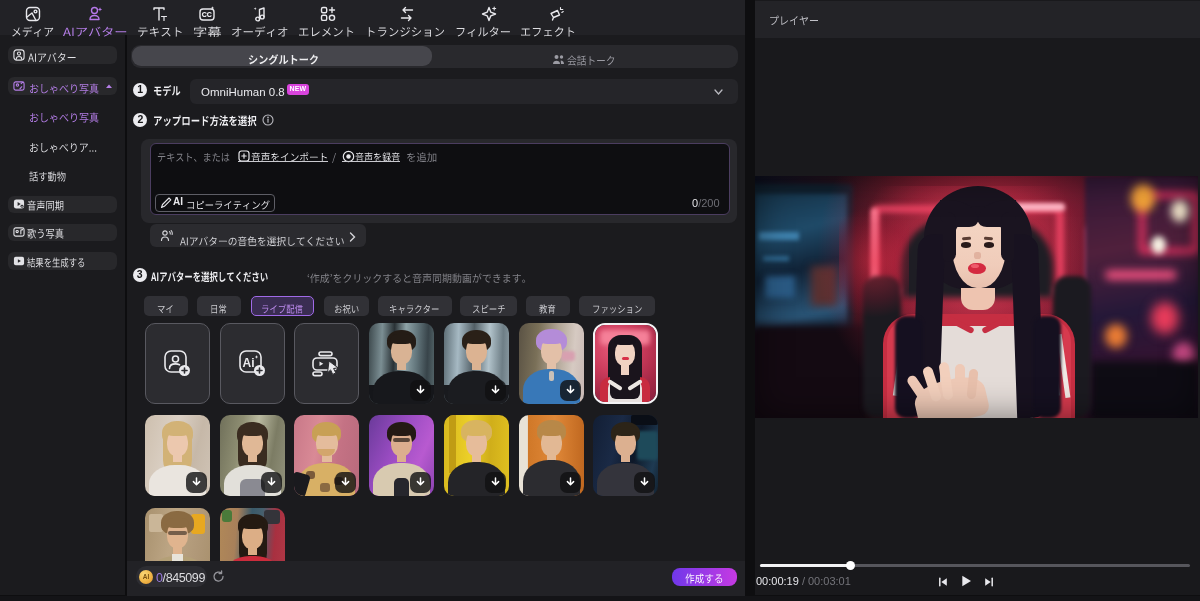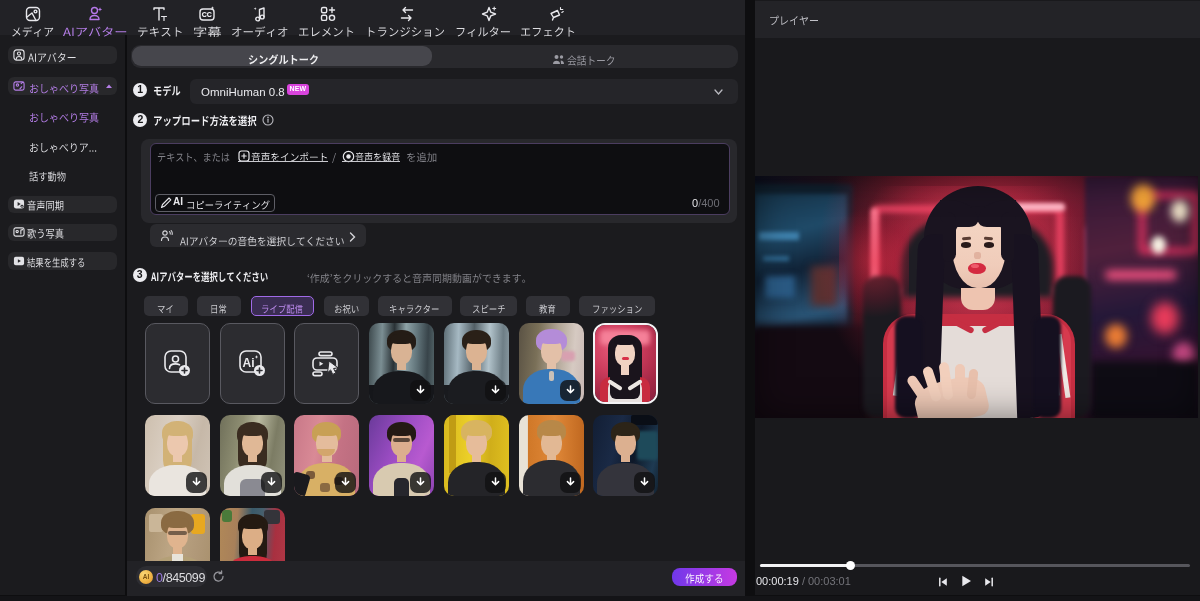--- a/index.html
+++ b/index.html
@@ -205,21 +205,21 @@
         <path transform="translate(0,9.2) scale(0.9905,1)" fill="#84848b" d="M4.8 -8.3Q4.8 -8.0 4.7 -7.6Q4.6 -7.1 4.3 -6.6Q4.2 -6.1 3.9 -5.6Q3.6 -5.1 3.3 -4.7Q3.5 -4.8 3.7 -4.9Q4.0 -5.0 4.3 -5.1Q4.5 -5.1 4.7 -5.1Q5.4 -5.1 5.8 -4.8Q6.2 -4.4 6.2 -3.8Q6.2 -3.6 6.2 -3.3Q6.2 -3.0 6.2 -2.6Q6.2 -2.3 6.2 -1.9Q6.2 -1.6 6.2 -1.4H5.4Q5.4 -1.6 5.4 -1.9Q5.4 -2.2 5.5 -2.5Q5.5 -2.8 5.5 -3.1Q5.4 -3.3 5.4 -3.5Q5.4 -4.0 5.2 -4.2Q4.9 -4.4 4.5 -4.4Q4.0 -4.4 3.5 -4.2Q3.0 -4.0 2.7 -3.7Q2.4 -3.5 2.2 -3.2Q2.0 -2.9 1.7 -2.6L1.0 -3.1Q1.8 -3.8 2.3 -4.5Q2.8 -5.1 3.1 -5.7Q3.4 -6.2 3.6 -6.7Q3.7 -7.1 3.8 -7.6Q3.9 -8.0 4.0 -8.4ZM1.2 -7.2Q1.7 -7.1 2.2 -7.1Q2.6 -7.1 3.0 -7.1Q3.7 -7.1 4.5 -7.1Q5.3 -7.1 6.2 -7.2Q7.0 -7.3 7.7 -7.4L7.7 -6.6Q7.2 -6.5 6.6 -6.5Q5.9 -6.4 5.3 -6.4Q4.7 -6.4 4.1 -6.3Q3.5 -6.3 3.0 -6.3Q2.7 -6.3 2.5 -6.3Q2.2 -6.3 1.8 -6.3Q1.5 -6.4 1.2 -6.4ZM9.3 -4.6Q9.1 -4.6 9.0 -4.5Q8.8 -4.5 8.6 -4.4Q8.5 -4.4 8.3 -4.3Q7.8 -4.1 7.1 -3.8Q6.3 -3.5 5.6 -3.1Q5.1 -2.8 4.7 -2.5Q4.3 -2.2 4.0 -1.9Q3.8 -1.6 3.8 -1.2Q3.8 -0.9 3.9 -0.8Q4.1 -0.6 4.3 -0.5Q4.6 -0.4 4.9 -0.3Q5.3 -0.3 5.7 -0.3Q6.3 -0.3 7.1 -0.4Q7.9 -0.4 8.6 -0.6L8.5 0.3Q8.1 0.3 7.6 0.4Q7.1 0.4 6.6 0.4Q6.1 0.5 5.7 0.5Q4.9 0.5 4.3 0.3Q3.7 0.2 3.3 -0.1Q3.0 -0.5 3.0 -1.1Q3.0 -1.6 3.2 -2.0Q3.4 -2.4 3.8 -2.7Q4.1 -3.0 4.6 -3.3Q5.0 -3.6 5.5 -3.8Q6.0 -4.1 6.5 -4.3Q6.9 -4.5 7.3 -4.7Q7.7 -4.8 8.1 -5.0Q8.3 -5.1 8.5 -5.2Q8.7 -5.3 8.9 -5.4Z M13.3 -4.7V-1.0H12.5V-3.9H11.0V-4.7ZM13.3 -1.3Q13.6 -0.7 14.3 -0.4Q15.0 -0.2 15.9 -0.1Q16.3 -0.1 16.9 -0.1Q17.5 -0.1 18.2 -0.1Q18.9 -0.1 19.5 -0.1Q20.2 -0.2 20.6 -0.2Q20.6 -0.1 20.5 0.0Q20.5 0.2 20.4 0.3Q20.4 0.5 20.4 0.6Q19.9 0.6 19.4 0.6Q18.8 0.7 18.1 0.7Q17.5 0.7 16.9 0.7Q16.3 0.7 15.9 0.6Q14.9 0.6 14.1 0.3Q13.4 0.0 12.9 -0.6Q12.5 -0.3 12.1 0.1Q11.7 0.4 11.3 0.8L10.9 -0.1Q11.3 -0.3 11.7 -0.6Q12.1 -1.0 12.5 -1.3ZM11.1 -8.1 11.7 -8.6Q12.1 -8.3 12.4 -8.1Q12.8 -7.8 13.1 -7.5Q13.4 -7.2 13.6 -6.9L12.9 -6.4Q12.8 -6.7 12.5 -7.0Q12.2 -7.3 11.8 -7.6Q11.5 -7.9 11.1 -8.1ZM14.8 -7.7H19.5V-5.0H14.8V-5.6H18.7V-7.1H14.8ZM16.5 -8.9 17.4 -8.7Q17.3 -8.3 17.1 -7.9Q16.9 -7.6 16.8 -7.3L16.1 -7.5Q16.2 -7.8 16.3 -8.2Q16.5 -8.5 16.5 -8.9ZM14.4 -7.7H15.2V-1.0H14.4ZM14.8 -4.0H19.9V-1.0H14.8V-1.7H19.1V-3.3H14.8Z M27.4 -0.9H30.2V-0.1H27.4ZM21.6 -6.8H25.6V-6.1H21.6ZM27.0 -7.5H30.6V0.6H29.8V-6.8H27.8V0.7H27.0ZM25.4 -6.8H26.1Q26.1 -6.8 26.1 -6.8Q26.1 -6.7 26.1 -6.6Q26.1 -6.5 26.1 -6.4Q26.1 -4.7 26.1 -3.5Q26.1 -2.3 26.0 -1.5Q25.9 -0.8 25.9 -0.3Q25.8 0.1 25.7 0.2Q25.5 0.4 25.4 0.5Q25.2 0.6 25.0 0.6Q24.7 0.7 24.4 0.7Q24.1 0.7 23.7 0.6Q23.7 0.5 23.7 0.2Q23.6 0.0 23.5 -0.1Q23.9 -0.1 24.2 -0.1Q24.5 -0.1 24.6 -0.1Q24.7 -0.1 24.8 -0.1Q24.9 -0.2 25.0 -0.3Q25.1 -0.4 25.1 -0.8Q25.2 -1.2 25.2 -1.9Q25.3 -2.6 25.3 -3.8Q25.4 -5.0 25.4 -6.6ZM23.0 -8.7H23.8Q23.8 -7.2 23.8 -5.8Q23.7 -4.5 23.6 -3.2Q23.4 -2.0 23.0 -0.9Q22.6 0.1 21.9 0.9Q21.8 0.8 21.7 0.7Q21.6 0.6 21.5 0.5Q21.4 0.4 21.3 0.3Q21.8 -0.2 22.1 -1.0Q22.5 -1.7 22.7 -2.6Q22.9 -3.5 22.9 -4.5Q23.0 -5.4 23.0 -6.5Q23.0 -7.6 23.0 -8.7Z"></path>
       </svg></div>
 <div class="abs" style="left:155px;top:193.5px;width:120px;height:18.5px;border:1px solid #5e5e66;border-radius:4px"></div>
 <svg class="abs" style="left:160px;top:196.5px" width="12" height="12" viewBox="0 0 12 12">
       <path d="M1.5 10.5 l1-3 L9 1 l1.8 1.8 L4.3 9.3 z" fill="none" stroke="#e6e6ea" stroke-width="1.1" stroke-linejoin="round"></path>
     </svg>
 <div class="abs" style="left:173px;top:196px;font-size:10px;color:#e8e8ec;font-weight:bold">AI</div>
 <div style="position:absolute;left:186px;top:196.8px"><svg width="85" height="11" viewBox="0 0 85 11" style="overflow:visible">
         <path transform="translate(0,8.8) scale(0.9333,1)" fill="#e8e8ec" d="M1.7 -6.9Q2.0 -6.8 2.3 -6.8Q2.6 -6.8 2.8 -6.8H7.7Q7.9 -6.8 8.1 -6.8Q8.3 -6.8 8.5 -6.8Q8.5 -6.7 8.5 -6.4Q8.4 -6.2 8.4 -6.0V-0.9Q8.4 -0.6 8.5 -0.3Q8.5 -0.0 8.5 0.1H7.6Q7.6 -0.0 7.6 -0.3Q7.6 -0.5 7.6 -0.8V-6.0H2.8Q2.5 -6.0 2.2 -6.0Q1.9 -6.0 1.7 -6.0ZM1.6 -1.3Q1.8 -1.3 2.1 -1.3Q2.4 -1.3 2.7 -1.3H8.1V-0.5H2.7Q2.4 -0.5 2.1 -0.5Q1.8 -0.5 1.6 -0.4Z M17.6 -7.0Q17.6 -6.7 17.8 -6.5Q18.0 -6.3 18.2 -6.3Q18.5 -6.3 18.7 -6.5Q18.9 -6.7 18.9 -7.0Q18.9 -7.2 18.7 -7.4Q18.5 -7.6 18.2 -7.6Q18.0 -7.6 17.8 -7.4Q17.6 -7.2 17.6 -7.0ZM17.1 -7.0Q17.1 -7.3 17.3 -7.5Q17.4 -7.8 17.7 -7.9Q17.9 -8.1 18.2 -8.1Q18.6 -8.1 18.8 -7.9Q19.1 -7.8 19.2 -7.5Q19.4 -7.3 19.4 -7.0Q19.4 -6.7 19.2 -6.4Q19.1 -6.2 18.8 -6.0Q18.6 -5.9 18.2 -5.9Q17.9 -5.9 17.7 -6.0Q17.4 -6.2 17.3 -6.4Q17.1 -6.7 17.1 -7.0ZM12.8 -7.5Q12.8 -7.3 12.8 -7.1Q12.7 -6.9 12.7 -6.7Q12.7 -6.6 12.7 -6.2Q12.7 -5.8 12.7 -5.3Q12.7 -4.7 12.7 -4.1Q12.7 -3.5 12.7 -3.0Q12.7 -2.4 12.7 -2.0Q12.7 -1.6 12.7 -1.4Q12.7 -1.0 12.9 -0.9Q13.1 -0.7 13.4 -0.7Q13.7 -0.6 14.0 -0.6Q14.4 -0.6 14.8 -0.6Q15.2 -0.6 15.6 -0.6Q16.1 -0.6 16.6 -0.7Q17.0 -0.7 17.5 -0.8Q17.9 -0.8 18.2 -0.9V0.0Q17.8 0.1 17.1 0.1Q16.5 0.2 15.9 0.2Q15.3 0.2 14.7 0.2Q14.3 0.2 13.9 0.2Q13.4 0.2 13.1 0.1Q12.5 0.0 12.2 -0.3Q11.9 -0.6 11.9 -1.2Q11.9 -1.4 11.9 -1.9Q11.9 -2.3 11.9 -2.9Q11.9 -3.5 11.9 -4.1Q11.9 -4.7 11.9 -5.2Q11.9 -5.8 11.9 -6.2Q11.9 -6.6 11.9 -6.7Q11.9 -6.8 11.9 -7.0Q11.9 -7.1 11.9 -7.2Q11.9 -7.4 11.9 -7.5ZM12.4 -4.4Q12.8 -4.5 13.4 -4.6Q13.9 -4.7 14.5 -4.9Q15.0 -5.1 15.6 -5.3Q16.1 -5.5 16.5 -5.7Q16.8 -5.8 17.0 -5.9Q17.2 -6.0 17.4 -6.1L17.8 -5.3Q17.6 -5.2 17.3 -5.1Q17.1 -5.0 16.8 -4.9Q16.4 -4.7 15.8 -4.5Q15.2 -4.3 14.6 -4.1Q14.0 -4.0 13.4 -3.8Q12.8 -3.6 12.4 -3.5Z M21.0 -4.3Q21.2 -4.3 21.4 -4.3Q21.6 -4.3 21.9 -4.3Q22.1 -4.3 22.4 -4.3Q22.6 -4.3 22.9 -4.3Q23.2 -4.3 23.7 -4.3Q24.1 -4.3 24.6 -4.3Q25.1 -4.3 25.7 -4.3Q26.2 -4.3 26.6 -4.3Q27.1 -4.3 27.4 -4.3Q27.7 -4.3 27.9 -4.3Q28.3 -4.3 28.5 -4.3Q28.8 -4.3 29.0 -4.3V-3.4Q28.8 -3.4 28.5 -3.4Q28.2 -3.4 27.9 -3.4Q27.7 -3.4 27.4 -3.4Q27.1 -3.4 26.6 -3.4Q26.2 -3.4 25.7 -3.4Q25.1 -3.4 24.6 -3.4Q24.1 -3.4 23.7 -3.4Q23.2 -3.4 22.9 -3.4Q22.6 -3.4 22.4 -3.4Q22.0 -3.4 21.6 -3.4Q21.3 -3.4 21.0 -3.4Z M32.3 -7.5Q32.5 -7.4 32.7 -7.4Q33.0 -7.4 33.2 -7.4Q33.4 -7.4 33.8 -7.4Q34.1 -7.4 34.7 -7.4Q35.2 -7.4 35.7 -7.4Q36.2 -7.4 36.6 -7.4Q37.0 -7.4 37.1 -7.4Q37.4 -7.4 37.6 -7.4Q37.9 -7.4 38.0 -7.5V-6.6Q37.9 -6.6 37.6 -6.6Q37.4 -6.7 37.1 -6.7Q37.0 -6.7 36.6 -6.7Q36.2 -6.7 35.7 -6.7Q35.2 -6.7 34.7 -6.7Q34.2 -6.7 33.8 -6.7Q33.4 -6.7 33.2 -6.7Q33.0 -6.7 32.8 -6.6Q32.5 -6.6 32.3 -6.6ZM38.8 -4.8Q38.8 -4.8 38.7 -4.7Q38.7 -4.6 38.6 -4.5Q38.5 -3.8 38.1 -3.0Q37.8 -2.3 37.2 -1.7Q36.4 -0.8 35.5 -0.3Q34.6 0.1 33.6 0.4L33.0 -0.3Q34.0 -0.5 35.0 -1.0Q35.9 -1.5 36.5 -2.1Q37.0 -2.6 37.3 -3.2Q37.6 -3.8 37.7 -4.3Q37.6 -4.3 37.3 -4.3Q37.0 -4.3 36.5 -4.3Q36.1 -4.3 35.6 -4.3Q35.1 -4.3 34.6 -4.3Q34.1 -4.3 33.6 -4.3Q33.2 -4.3 32.8 -4.3Q32.5 -4.3 32.4 -4.3Q32.2 -4.3 32.0 -4.3Q31.7 -4.3 31.4 -4.3V-5.2Q31.7 -5.1 31.9 -5.1Q32.2 -5.1 32.4 -5.1Q32.5 -5.1 32.8 -5.1Q33.1 -5.1 33.6 -5.1Q34.0 -5.1 34.5 -5.1Q35.0 -5.1 35.5 -5.1Q36.0 -5.1 36.5 -5.1Q36.9 -5.1 37.2 -5.1Q37.5 -5.1 37.7 -5.1Q37.8 -5.1 38.0 -5.1Q38.1 -5.1 38.2 -5.2Z M40.9 -3.6Q42.2 -4.0 43.3 -4.5Q44.4 -5.0 45.2 -5.5Q45.8 -5.8 46.2 -6.2Q46.7 -6.6 47.2 -7.0Q47.6 -7.4 48.0 -7.8L48.6 -7.2Q48.2 -6.8 47.7 -6.3Q47.2 -5.9 46.7 -5.5Q46.1 -5.1 45.5 -4.7Q45.0 -4.4 44.3 -4.1Q43.6 -3.7 42.8 -3.4Q42.1 -3.1 41.3 -2.8ZM45.1 -5.1 45.9 -5.3V-0.8Q45.9 -0.6 45.9 -0.4Q45.9 -0.1 46.0 0.0Q46.0 0.2 46.0 0.3H45.0Q45.0 0.2 45.0 0.0Q45.0 -0.1 45.1 -0.4Q45.1 -0.6 45.1 -0.8Z M52.1 -7.4Q52.4 -7.4 52.6 -7.4Q52.8 -7.3 53.0 -7.3Q53.2 -7.3 53.6 -7.3Q54.0 -7.3 54.6 -7.3Q55.1 -7.3 55.6 -7.3Q56.1 -7.3 56.5 -7.3Q56.9 -7.3 57.1 -7.3Q57.3 -7.3 57.6 -7.4Q57.8 -7.4 58.0 -7.4V-6.6Q57.8 -6.6 57.6 -6.6Q57.3 -6.6 57.1 -6.6Q56.9 -6.6 56.5 -6.6Q56.1 -6.6 55.6 -6.6Q55.1 -6.6 54.6 -6.6Q54.0 -6.6 53.6 -6.6Q53.2 -6.6 53.1 -6.6Q52.8 -6.6 52.6 -6.6Q52.3 -6.6 52.1 -6.6ZM51.0 -4.9Q51.2 -4.9 51.4 -4.9Q51.6 -4.8 51.8 -4.8Q52.0 -4.8 52.3 -4.8Q52.7 -4.8 53.3 -4.8Q53.8 -4.8 54.5 -4.8Q55.1 -4.8 55.8 -4.8Q56.4 -4.8 56.9 -4.8Q57.5 -4.8 57.9 -4.8Q58.3 -4.8 58.4 -4.8Q58.5 -4.8 58.8 -4.8Q59.0 -4.9 59.1 -4.9V-4.1Q59.0 -4.1 58.8 -4.1Q58.6 -4.1 58.4 -4.1Q58.3 -4.1 57.9 -4.1Q57.5 -4.1 56.9 -4.1Q56.4 -4.1 55.8 -4.1Q55.1 -4.1 54.5 -4.1Q53.8 -4.1 53.3 -4.1Q52.7 -4.1 52.3 -4.1Q52.0 -4.1 51.8 -4.1Q51.6 -4.1 51.4 -4.1Q51.2 -4.1 51.0 -4.1ZM55.7 -4.5Q55.7 -3.5 55.5 -2.8Q55.4 -2.0 55.1 -1.4Q54.9 -1.0 54.6 -0.7Q54.3 -0.3 53.9 -0.0Q53.5 0.3 53.1 0.5L52.4 -0.1Q52.9 -0.3 53.4 -0.7Q54.0 -1.1 54.2 -1.6Q54.6 -2.2 54.7 -2.9Q54.8 -3.6 54.8 -4.5Z M61.2 -2.6Q61.9 -2.7 62.6 -3.0Q63.2 -3.3 63.8 -3.5Q64.4 -3.8 64.8 -4.1Q65.3 -4.4 65.7 -4.7Q66.2 -5.1 66.6 -5.5Q67.0 -5.8 67.2 -6.1L67.8 -5.5Q67.5 -5.2 67.1 -4.8Q66.7 -4.5 66.2 -4.1Q65.7 -3.7 65.2 -3.4Q64.8 -3.2 64.4 -3.0Q64.0 -2.8 63.6 -2.6Q63.1 -2.4 62.6 -2.2Q62.1 -2.0 61.6 -1.8ZM64.7 -3.6 65.6 -3.8V-0.1Q65.6 0.1 65.6 0.2Q65.6 0.4 65.6 0.6Q65.6 0.7 65.6 0.8H64.7Q64.7 0.7 64.7 0.6Q64.7 0.4 64.7 0.2Q64.7 0.1 64.7 -0.1Z M72.3 -7.3Q72.5 -7.2 72.9 -6.9Q73.2 -6.6 73.6 -6.3Q74.0 -6.0 74.3 -5.8Q74.6 -5.5 74.8 -5.3L74.2 -4.6Q74.0 -4.8 73.7 -5.1Q73.4 -5.4 73.0 -5.7Q72.7 -6.0 72.3 -6.3Q72.0 -6.5 71.7 -6.7ZM71.4 -0.6Q72.3 -0.8 73.0 -1.0Q73.7 -1.2 74.3 -1.5Q74.9 -1.8 75.4 -2.1Q76.2 -2.6 76.8 -3.2Q77.5 -3.8 78.0 -4.5Q78.5 -5.2 78.8 -5.8L79.2 -4.9Q78.9 -4.3 78.4 -3.7Q77.9 -3.0 77.3 -2.4Q76.6 -1.8 75.9 -1.4Q75.4 -1.1 74.8 -0.8Q74.2 -0.5 73.5 -0.2Q72.8 0.0 71.9 0.2Z M87.7 -8.0Q87.8 -7.8 87.9 -7.6Q88.1 -7.3 88.2 -7.1Q88.4 -6.8 88.5 -6.6L87.9 -6.4Q87.8 -6.7 87.5 -7.1Q87.3 -7.5 87.1 -7.8ZM88.8 -8.4Q88.9 -8.2 89.0 -8.0Q89.2 -7.7 89.3 -7.5Q89.5 -7.2 89.6 -7.0L89.0 -6.8Q88.9 -7.1 88.7 -7.5Q88.4 -7.9 88.2 -8.2ZM88.3 -6.0Q88.2 -5.9 88.2 -5.8Q88.1 -5.6 88.1 -5.5Q88.0 -5.0 87.7 -4.4Q87.5 -3.8 87.1 -3.2Q86.8 -2.6 86.3 -2.0Q85.6 -1.2 84.7 -0.5Q83.7 0.2 82.3 0.7L81.6 0.0Q82.5 -0.2 83.2 -0.6Q84.0 -1.0 84.6 -1.5Q85.2 -1.9 85.6 -2.5Q86.0 -2.9 86.3 -3.5Q86.6 -4.0 86.9 -4.6Q87.1 -5.2 87.2 -5.6H83.5L83.8 -6.3Q83.9 -6.3 84.3 -6.3Q84.6 -6.3 85.0 -6.3Q85.4 -6.3 85.9 -6.3Q86.3 -6.3 86.6 -6.3Q86.9 -6.3 87.0 -6.3Q87.2 -6.3 87.4 -6.3Q87.5 -6.4 87.7 -6.4ZM85.0 -7.5Q84.8 -7.3 84.7 -7.1Q84.6 -6.9 84.5 -6.7Q84.2 -6.2 83.8 -5.6Q83.3 -4.9 82.7 -4.3Q82.1 -3.7 81.3 -3.1L80.6 -3.6Q81.2 -4.0 81.7 -4.5Q82.3 -4.9 82.6 -5.4Q83.0 -5.9 83.3 -6.3Q83.6 -6.7 83.7 -7.0Q83.8 -7.2 83.9 -7.4Q84.0 -7.6 84.0 -7.8Z"></path>
       </svg></div>
-<div class="abs" style="left:692px;top:196.5px;font-size:11px;color:#e4e4e8">0<span style="color:#6e6e75">/400</span></div>
+<div class="abs" style="left:692px;top:196.5px;font-size:11px;color:#e4e4e8">0<span style="color:#6e6e75">/200</span></div>
 <div class="abs" style="left:150px;top:224px;width:216px;height:23px;background:#2b2b2f;border-radius:6px"></div>
 <svg class="abs" style="left:160px;top:229px" width="13" height="13" viewBox="0 0 13 13">
       <circle cx="5" cy="4" r="2.2" fill="none" stroke="#d2d2d6" stroke-width="1.2"></circle>
       <path d="M1.5 11.5 c0-2.2 1.6-3.5 3.5-3.5 s3.5 1.3 3.5 3.5" fill="none" stroke="#d2d2d6" stroke-width="1.2" stroke-linecap="round"></path>
       <path d="M9.5 2.5 c.8.7.8 2 .8 2.5 M11.2 1.5 c1 1.2 1.2 3 .9 4" fill="none" stroke="#d2d2d6" stroke-width="1.1" stroke-linecap="round"></path>
     </svg>
 <div style="position:absolute;left:179.5px;top:232.8px"><svg width="165" height="11" viewBox="0 0 165 11" style="overflow:visible">
         <path transform="translate(0,9.2) scale(0.9270,1)" fill="#d4d4d8" d="M0.0 0.0 2.6 -7.7H3.7L6.3 0.0H5.3L4.0 -4.3Q3.8 -5.0 3.6 -5.6Q3.4 -6.2 3.2 -6.9H3.2Q3.0 -6.2 2.8 -5.6Q2.6 -5.0 2.4 -4.3L1.0 0.0ZM1.4 -2.4V-3.1H4.9V-2.4Z M7.4 0.0V-7.7H8.4V0.0Z M19.2 -7.1Q19.2 -7.0 19.1 -6.9Q19.0 -6.8 19.0 -6.7Q18.8 -6.4 18.4 -5.8Q18.0 -5.3 17.5 -4.8Q16.9 -4.2 16.3 -3.8L15.6 -4.4Q16.0 -4.6 16.4 -4.9Q16.7 -5.2 17.0 -5.5Q17.3 -5.8 17.6 -6.2Q17.8 -6.5 17.9 -6.7Q17.8 -6.7 17.4 -6.7Q17.0 -6.7 16.5 -6.7Q16.0 -6.7 15.4 -6.7Q14.9 -6.7 14.3 -6.7Q13.7 -6.7 13.2 -6.7Q12.7 -6.7 12.4 -6.7Q12.1 -6.7 12.0 -6.7Q11.7 -6.7 11.4 -6.7Q11.1 -6.7 10.8 -6.7V-7.6Q11.0 -7.6 11.4 -7.6Q11.7 -7.5 12.0 -7.5Q12.1 -7.5 12.4 -7.5Q12.8 -7.5 13.3 -7.5Q13.8 -7.5 14.3 -7.5Q14.9 -7.5 15.5 -7.5Q16.1 -7.5 16.6 -7.5Q17.1 -7.5 17.5 -7.5Q17.9 -7.5 18.0 -7.5Q18.1 -7.5 18.2 -7.5Q18.4 -7.5 18.5 -7.6Q18.6 -7.6 18.7 -7.6ZM15.0 -5.7Q15.0 -4.9 15.0 -4.1Q14.9 -3.4 14.8 -2.7Q14.6 -2.1 14.3 -1.5Q14.0 -1.0 13.5 -0.5Q12.9 -0.0 12.1 0.4L11.3 -0.2Q11.6 -0.3 11.8 -0.4Q12.1 -0.6 12.3 -0.7Q12.9 -1.1 13.3 -1.5Q13.6 -2.0 13.8 -2.5Q14.0 -3.1 14.1 -3.7Q14.1 -4.3 14.1 -4.9Q14.1 -5.1 14.1 -5.3Q14.1 -5.5 14.1 -5.7Z M28.0 -8.2Q28.1 -8.0 28.3 -7.7Q28.4 -7.5 28.6 -7.2Q28.7 -7.0 28.9 -6.7L28.3 -6.5Q28.1 -6.8 27.9 -7.2Q27.6 -7.6 27.4 -7.9ZM29.1 -8.6Q29.3 -8.4 29.5 -8.1Q29.6 -7.9 29.8 -7.6Q29.9 -7.4 30.0 -7.2L29.5 -6.9Q29.3 -7.3 29.1 -7.7Q28.8 -8.1 28.6 -8.4ZM22.2 -3.2Q22.4 -3.6 22.6 -4.1Q22.7 -4.5 22.9 -5.1Q23.0 -5.6 23.1 -6.1Q23.2 -6.6 23.3 -7.1L24.2 -6.9Q24.2 -6.7 24.1 -6.6Q24.1 -6.5 24.1 -6.3Q24.0 -6.2 24.0 -6.1Q24.0 -5.8 23.9 -5.5Q23.8 -5.1 23.7 -4.6Q23.5 -4.1 23.4 -3.7Q23.2 -3.2 23.1 -2.8Q22.9 -2.3 22.6 -1.8Q22.4 -1.3 22.1 -0.8Q21.8 -0.3 21.5 0.1L20.6 -0.3Q21.1 -1.0 21.6 -1.7Q22.0 -2.5 22.2 -3.2ZM27.4 -3.6Q27.3 -4.0 27.1 -4.4Q26.9 -4.9 26.7 -5.3Q26.5 -5.8 26.3 -6.2Q26.1 -6.6 25.9 -6.9L26.7 -7.2Q26.9 -6.9 27.1 -6.5Q27.3 -6.1 27.5 -5.6Q27.7 -5.2 27.9 -4.7Q28.1 -4.3 28.3 -3.8Q28.4 -3.5 28.6 -3.0Q28.8 -2.5 29.0 -2.0Q29.1 -1.5 29.3 -1.1Q29.4 -0.6 29.5 -0.3L28.6 0.1Q28.5 -0.5 28.3 -1.1Q28.1 -1.7 27.9 -2.4Q27.6 -3.0 27.4 -3.6Z M34.8 -4.8Q35.3 -4.5 35.9 -4.2Q36.4 -3.8 37.0 -3.4Q37.5 -3.0 38.0 -2.7Q38.5 -2.3 38.9 -2.0L38.3 -1.2Q38.0 -1.6 37.5 -2.0Q37.0 -2.4 36.4 -2.8Q35.8 -3.2 35.3 -3.5Q34.7 -3.9 34.3 -4.2ZM39.6 -6.7Q39.6 -6.6 39.5 -6.5Q39.4 -6.3 39.4 -6.2Q39.2 -5.6 39.0 -5.0Q38.7 -4.4 38.3 -3.8Q37.9 -3.1 37.5 -2.6Q36.8 -1.7 35.7 -0.9Q34.7 -0.1 33.2 0.5L32.4 -0.2Q33.4 -0.5 34.2 -0.9Q35.0 -1.4 35.6 -1.9Q36.3 -2.5 36.8 -3.0Q37.2 -3.5 37.5 -4.1Q37.8 -4.7 38.1 -5.2Q38.3 -5.8 38.5 -6.3H34.6L34.9 -7.0H38.2Q38.5 -7.0 38.6 -7.1Q38.8 -7.1 38.9 -7.2ZM36.1 -8.2Q36.0 -8.0 35.8 -7.8Q35.7 -7.6 35.6 -7.4Q35.3 -6.8 34.8 -6.2Q34.3 -5.5 33.6 -4.8Q33.0 -4.1 32.1 -3.5L31.4 -4.1Q32.3 -4.6 33.0 -5.3Q33.7 -6.0 34.1 -6.6Q34.6 -7.2 34.8 -7.7Q34.9 -7.9 35.0 -8.1Q35.1 -8.3 35.1 -8.5Z M42.0 -4.5Q42.2 -4.5 42.4 -4.5Q42.7 -4.5 42.9 -4.5Q43.2 -4.5 43.5 -4.5Q43.7 -4.5 44.0 -4.5Q44.4 -4.5 44.8 -4.5Q45.3 -4.5 45.8 -4.5Q46.4 -4.5 46.9 -4.5Q47.4 -4.5 47.9 -4.5Q48.4 -4.5 48.7 -4.5Q49.1 -4.5 49.2 -4.5Q49.6 -4.5 49.9 -4.5Q50.2 -4.5 50.4 -4.5V-3.5Q50.2 -3.5 49.9 -3.5Q49.6 -3.6 49.3 -3.6Q49.1 -3.6 48.7 -3.6Q48.4 -3.6 47.9 -3.6Q47.4 -3.6 46.9 -3.6Q46.4 -3.6 45.8 -3.6Q45.3 -3.6 44.8 -3.6Q44.4 -3.6 44.0 -3.6Q43.7 -3.6 43.5 -3.6Q43.1 -3.6 42.7 -3.6Q42.3 -3.5 42.0 -3.5Z M57.4 -7.2Q57.3 -6.4 57.1 -5.5Q57.0 -4.6 56.7 -3.7Q56.4 -2.6 56.0 -1.9Q55.6 -1.2 55.2 -0.8Q54.7 -0.5 54.3 -0.5Q53.8 -0.5 53.4 -0.8Q52.9 -1.1 52.7 -1.8Q52.4 -2.4 52.4 -3.3Q52.4 -4.1 52.7 -4.9Q53.1 -5.7 53.7 -6.3Q54.3 -6.8 55.2 -7.2Q56.0 -7.5 57.0 -7.5Q57.9 -7.5 58.6 -7.2Q59.4 -6.9 59.9 -6.4Q60.4 -5.9 60.7 -5.2Q61.0 -4.5 61.0 -3.7Q61.0 -2.6 60.5 -1.7Q60.1 -0.9 59.2 -0.4Q58.3 0.2 57.1 0.3L56.6 -0.5Q56.8 -0.5 57.0 -0.5Q57.3 -0.5 57.5 -0.6Q58.0 -0.7 58.4 -1.0Q58.9 -1.2 59.3 -1.6Q59.7 -2.0 59.9 -2.5Q60.1 -3.0 60.1 -3.7Q60.1 -4.3 59.9 -4.9Q59.7 -5.4 59.3 -5.9Q58.9 -6.3 58.3 -6.5Q57.7 -6.8 57.0 -6.8Q56.1 -6.8 55.4 -6.5Q54.7 -6.1 54.2 -5.6Q53.7 -5.1 53.5 -4.5Q53.2 -3.9 53.2 -3.3Q53.2 -2.7 53.4 -2.3Q53.5 -1.8 53.8 -1.6Q54.0 -1.4 54.3 -1.4Q54.5 -1.4 54.8 -1.7Q55.1 -1.9 55.3 -2.5Q55.6 -3.0 55.9 -3.9Q56.1 -4.7 56.3 -5.5Q56.4 -6.4 56.5 -7.2Z M63.1 -7.9H71.4V-7.2H63.1ZM62.5 -5.4H71.9V-4.7H62.5ZM64.5 -2.0H70.0V-1.4H64.5ZM64.5 -0.2H70.0V0.5H64.5ZM66.8 -8.8H67.6V-7.5H66.8ZM64.1 -3.8H70.5V0.8H69.7V-3.1H64.9V0.9H64.1ZM69.2 -7.2 70.0 -7.0Q69.8 -6.6 69.6 -6.1Q69.3 -5.7 69.1 -5.3L68.4 -5.5Q68.5 -5.8 68.7 -6.1Q68.8 -6.3 68.9 -6.6Q69.1 -6.9 69.2 -7.2ZM64.6 -7.0 65.3 -7.1Q65.6 -6.8 65.8 -6.3Q66.0 -5.9 66.0 -5.6L65.2 -5.3Q65.2 -5.7 65.0 -6.1Q64.8 -6.6 64.6 -7.0Z M74.5 -3.6H81.1V-2.9H74.5ZM77.4 -5.9H78.2V-3.2H77.4ZM74.5 -6.2H81.7V-2.4H80.9V-5.5H74.5ZM74.1 -6.2H74.9V-0.8Q74.9 -0.5 75.0 -0.3Q75.1 -0.1 75.4 -0.1Q75.7 -0.0 76.3 -0.0Q76.4 -0.0 76.7 -0.0Q77.0 -0.0 77.4 -0.0Q77.8 -0.0 78.3 -0.0Q78.7 -0.0 79.2 -0.0Q79.6 -0.0 79.9 -0.0Q80.2 -0.0 80.4 -0.0Q80.9 -0.0 81.2 -0.1Q81.4 -0.3 81.6 -0.6Q81.7 -0.9 81.7 -1.6Q81.9 -1.5 82.1 -1.4Q82.3 -1.3 82.5 -1.3Q82.4 -0.5 82.2 -0.1Q82.0 0.4 81.6 0.5Q81.2 0.7 80.4 0.7Q80.3 0.7 80.0 0.7Q79.7 0.7 79.3 0.7Q78.8 0.7 78.4 0.7Q77.9 0.7 77.5 0.7Q77.0 0.7 76.7 0.7Q76.4 0.7 76.3 0.7Q75.5 0.7 75.0 0.6Q74.5 0.5 74.3 0.1Q74.1 -0.2 74.1 -0.8ZM75.9 -8.1H79.2V-7.4H75.5ZM75.9 -8.9 76.8 -8.7Q76.4 -8.1 75.9 -7.4Q75.4 -6.8 74.8 -6.1Q74.2 -5.5 73.4 -5.0Q73.4 -5.1 73.2 -5.2Q73.1 -5.3 73.0 -5.4Q72.9 -5.5 72.8 -5.5Q73.5 -6.0 74.1 -6.6Q74.7 -7.2 75.2 -7.7Q75.6 -8.3 75.9 -8.9ZM78.8 -8.1H79.0L79.1 -8.2L79.7 -7.8Q79.5 -7.4 79.2 -7.0Q79.0 -6.6 78.7 -6.2Q78.4 -5.8 78.1 -5.5Q78.1 -5.6 78.0 -5.7Q77.9 -5.8 77.8 -5.9Q77.7 -6.0 77.6 -6.0Q77.8 -6.3 78.1 -6.6Q78.3 -7.0 78.5 -7.3Q78.7 -7.7 78.8 -8.0Z M87.8 -8.3Q87.7 -8.0 87.6 -7.6Q87.5 -7.1 87.3 -6.6Q87.1 -6.1 86.8 -5.6Q86.6 -5.1 86.2 -4.7Q86.4 -4.8 86.7 -4.9Q87.0 -5.0 87.2 -5.1Q87.5 -5.1 87.7 -5.1Q88.3 -5.1 88.7 -4.8Q89.2 -4.4 89.2 -3.8Q89.2 -3.6 89.2 -3.3Q89.2 -3.0 89.2 -2.6Q89.2 -2.3 89.2 -1.9Q89.2 -1.6 89.2 -1.4H88.4Q88.4 -1.6 88.4 -1.9Q88.4 -2.2 88.4 -2.5Q88.4 -2.8 88.4 -3.1Q88.4 -3.3 88.4 -3.5Q88.4 -4.0 88.1 -4.2Q87.9 -4.4 87.4 -4.4Q86.9 -4.4 86.5 -4.2Q86.0 -4.0 85.6 -3.7Q85.4 -3.5 85.2 -3.2Q84.9 -2.9 84.7 -2.6L84.0 -3.1Q84.7 -3.8 85.2 -4.5Q85.7 -5.1 86.0 -5.7Q86.4 -6.2 86.5 -6.7Q86.7 -7.1 86.8 -7.6Q86.9 -8.0 86.9 -8.4ZM84.2 -7.2Q84.6 -7.1 85.1 -7.1Q85.6 -7.1 86.0 -7.1Q86.7 -7.1 87.5 -7.1Q88.3 -7.1 89.1 -7.2Q89.9 -7.3 90.7 -7.4L90.7 -6.6Q90.1 -6.5 89.5 -6.5Q88.9 -6.4 88.3 -6.4Q87.6 -6.4 87.0 -6.3Q86.4 -6.3 85.9 -6.3Q85.7 -6.3 85.4 -6.3Q85.1 -6.3 84.8 -6.3Q84.5 -6.4 84.2 -6.4ZM92.2 -4.6Q92.1 -4.6 91.9 -4.5Q91.8 -4.5 91.6 -4.4Q91.4 -4.4 91.3 -4.3Q90.7 -4.1 90.0 -3.8Q89.3 -3.5 88.5 -3.1Q88.0 -2.8 87.6 -2.5Q87.2 -2.2 87.0 -1.9Q86.8 -1.6 86.8 -1.2Q86.8 -0.9 86.9 -0.8Q87.0 -0.6 87.3 -0.5Q87.6 -0.4 87.9 -0.3Q88.2 -0.3 88.7 -0.3Q89.3 -0.3 90.0 -0.4Q90.8 -0.4 91.5 -0.6L91.5 0.3Q91.1 0.3 90.6 0.4Q90.1 0.4 89.6 0.4Q89.1 0.5 88.6 0.5Q87.9 0.5 87.3 0.3Q86.6 0.2 86.3 -0.1Q85.9 -0.5 85.9 -1.1Q85.9 -1.6 86.1 -2.0Q86.4 -2.4 86.7 -2.7Q87.1 -3.0 87.5 -3.3Q88.0 -3.6 88.5 -3.8Q89.0 -4.1 89.4 -4.3Q89.9 -4.5 90.3 -4.7Q90.7 -4.8 91.0 -5.0Q91.2 -5.1 91.5 -5.2Q91.7 -5.3 91.9 -5.4Z M96.0 -4.7V-1.0H95.2V-3.9H93.9V-4.7ZM96.0 -1.3Q96.3 -0.7 97.0 -0.4Q97.7 -0.1 98.6 -0.1Q99.1 -0.1 99.7 -0.1Q100.4 -0.1 101.1 -0.1Q101.8 -0.1 102.5 -0.1Q103.1 -0.1 103.6 -0.1Q103.6 -0.1 103.5 0.1Q103.4 0.2 103.4 0.4Q103.4 0.5 103.4 0.6Q102.9 0.6 102.3 0.6Q101.7 0.7 101.0 0.7Q100.3 0.7 99.7 0.7Q99.1 0.7 98.7 0.6Q97.6 0.6 96.9 0.3Q96.1 0.0 95.7 -0.6Q95.3 -0.3 95.0 0.1Q94.6 0.4 94.2 0.8L93.8 0.0Q94.2 -0.3 94.6 -0.6Q95.0 -0.9 95.3 -1.3ZM94.0 -8.2 94.6 -8.6Q94.9 -8.3 95.2 -8.0Q95.5 -7.7 95.8 -7.4Q96.1 -7.1 96.2 -6.8L95.6 -6.4Q95.4 -6.6 95.2 -7.0Q94.9 -7.3 94.6 -7.6Q94.3 -7.9 94.0 -8.2ZM96.8 -4.4H103.1V-3.8H96.8ZM96.4 -2.8H103.5V-2.2H96.4ZM98.3 -5.1H99.1V-2.5H98.3ZM100.8 -5.1H101.5V-2.5H100.8ZM97.0 -7.2H98.9V-7.9H96.6V-8.4H99.6V-6.6H97.0ZM96.8 -7.2H97.5V-6.1Q97.5 -5.9 97.5 -5.9Q97.6 -5.8 97.9 -5.8Q97.9 -5.8 98.1 -5.8Q98.2 -5.8 98.4 -5.8Q98.6 -5.8 98.8 -5.8Q98.9 -5.8 99.0 -5.8Q99.2 -5.8 99.3 -5.9Q99.3 -6.0 99.3 -6.4Q99.4 -6.3 99.6 -6.2Q99.8 -6.2 99.9 -6.1Q99.9 -5.6 99.7 -5.5Q99.5 -5.3 99.1 -5.3Q99.0 -5.3 98.9 -5.3Q98.7 -5.3 98.4 -5.3Q98.2 -5.3 98.0 -5.3Q97.8 -5.3 97.8 -5.3Q97.4 -5.3 97.2 -5.3Q97.0 -5.4 96.9 -5.6Q96.8 -5.8 96.8 -6.1ZM100.5 -7.2H102.3V-7.9H100.1V-8.4H103.0V-6.6H100.5ZM100.3 -7.2H100.9V-6.1Q100.9 -5.9 101.0 -5.9Q101.1 -5.8 101.3 -5.8Q101.4 -5.8 101.6 -5.8Q101.7 -5.8 101.9 -5.8Q102.1 -5.8 102.3 -5.8Q102.5 -5.8 102.6 -5.8Q102.8 -5.8 102.8 -5.9Q102.9 -6.0 102.9 -6.4Q103.0 -6.3 103.2 -6.3Q103.4 -6.2 103.5 -6.2Q103.5 -5.6 103.3 -5.5Q103.1 -5.3 102.7 -5.3Q102.6 -5.3 102.4 -5.3Q102.2 -5.3 102.0 -5.3Q101.7 -5.3 101.5 -5.3Q101.3 -5.3 101.3 -5.3Q100.9 -5.3 100.7 -5.3Q100.4 -5.4 100.3 -5.6Q100.3 -5.8 100.3 -6.1ZM100.6 -1.7 101.2 -2.0Q101.5 -1.8 101.9 -1.6Q102.3 -1.4 102.7 -1.2Q103.0 -0.9 103.3 -0.7L102.5 -0.4Q102.2 -0.7 101.7 -1.1Q101.1 -1.4 100.6 -1.7ZM98.7 -2.0 99.4 -1.8Q99.0 -1.4 98.4 -1.1Q97.8 -0.7 97.3 -0.4Q97.2 -0.5 97.1 -0.6Q97.0 -0.7 96.9 -0.8Q96.8 -0.9 96.7 -0.9Q97.2 -1.1 97.8 -1.4Q98.3 -1.7 98.7 -2.0Z M108.7 -8.2H109.5V-4.6Q109.5 -4.0 109.5 -3.3Q109.4 -2.6 109.2 -1.8Q109.1 -1.1 108.7 -0.4Q108.4 0.3 107.9 0.8Q107.8 0.8 107.7 0.7Q107.6 0.6 107.5 0.5Q107.4 0.4 107.3 0.3Q107.8 -0.2 108.1 -0.8Q108.4 -1.4 108.5 -2.1Q108.7 -2.8 108.7 -3.4Q108.7 -4.1 108.7 -4.6ZM111.5 -4.3Q111.7 -3.3 112.1 -2.4Q112.4 -1.5 113.0 -0.9Q113.5 -0.2 114.2 0.2Q114.1 0.3 114.0 0.4Q113.9 0.5 113.8 0.6Q113.7 0.7 113.7 0.9Q112.9 0.4 112.3 -0.3Q111.8 -1.1 111.4 -2.0Q111.0 -3.0 110.8 -4.2ZM109.1 -8.2H113.7V-4.0H109.1V-4.7H112.9V-7.5H109.1ZM104.4 -6.7H108.2V-5.9H104.4ZM106.0 -8.8H106.8V-0.1Q106.8 0.2 106.7 0.4Q106.6 0.6 106.4 0.7Q106.1 0.8 105.8 0.8Q105.4 0.8 104.8 0.8Q104.8 0.7 104.7 0.5Q104.6 0.3 104.6 0.1Q105.0 0.1 105.3 0.1Q105.7 0.1 105.8 0.1Q105.9 0.1 106.0 0.1Q106.0 0.0 106.0 -0.1ZM104.3 -3.3Q104.8 -3.4 105.4 -3.5Q106.1 -3.7 106.8 -3.8Q107.5 -4.0 108.2 -4.2L108.3 -3.5Q107.3 -3.2 106.3 -3.0Q105.3 -2.7 104.5 -2.5Z M118.0 -8.2Q118.0 -7.9 118.0 -7.6Q117.9 -7.4 117.9 -7.1Q117.9 -6.7 117.9 -6.0Q117.9 -5.4 117.9 -4.6Q117.8 -3.9 117.8 -3.2Q117.8 -2.5 117.8 -1.9Q117.8 -1.3 118.0 -1.0Q118.3 -0.6 118.6 -0.5Q119.0 -0.3 119.5 -0.3Q120.2 -0.3 120.8 -0.5Q121.4 -0.7 121.9 -1.0Q122.3 -1.3 122.7 -1.7Q123.0 -2.1 123.3 -2.5L123.9 -1.8Q123.6 -1.4 123.2 -1.0Q122.8 -0.6 122.3 -0.3Q121.8 0.1 121.1 0.3Q120.4 0.5 119.5 0.5Q118.8 0.5 118.2 0.3Q117.6 0.1 117.3 -0.4Q116.9 -1.0 116.9 -1.8Q116.9 -2.3 117.0 -2.9Q117.0 -3.4 117.0 -4.0Q117.0 -4.6 117.0 -5.2Q117.0 -5.8 117.0 -6.3Q117.1 -6.8 117.1 -7.1Q117.1 -7.4 117.0 -7.7Q117.0 -8.0 117.0 -8.2Z M125.9 -7.0Q126.2 -7.0 126.4 -7.0Q126.6 -7.0 126.8 -7.0Q127.0 -7.1 127.5 -7.1Q128.0 -7.2 128.6 -7.2Q129.2 -7.3 129.9 -7.3Q130.7 -7.4 131.4 -7.5Q132.0 -7.5 132.5 -7.5Q133.0 -7.6 133.4 -7.6Q133.9 -7.6 134.2 -7.6V-6.8Q133.9 -6.8 133.5 -6.8Q133.2 -6.8 132.8 -6.8Q132.4 -6.7 132.2 -6.6Q131.6 -6.5 131.2 -6.1Q130.7 -5.7 130.4 -5.3Q130.1 -4.8 129.9 -4.3Q129.8 -3.8 129.8 -3.3Q129.8 -2.7 130.0 -2.2Q130.2 -1.8 130.5 -1.5Q130.9 -1.2 131.4 -1.0Q131.8 -0.8 132.4 -0.7Q132.9 -0.6 133.4 -0.5L133.1 0.3Q132.5 0.3 131.9 0.2Q131.3 0.0 130.8 -0.2Q130.2 -0.5 129.8 -0.9Q129.4 -1.3 129.2 -1.9Q128.9 -2.4 128.9 -3.1Q128.9 -3.9 129.2 -4.6Q129.5 -5.3 129.9 -5.9Q130.4 -6.4 130.9 -6.7Q130.5 -6.6 130.1 -6.6Q129.6 -6.5 129.0 -6.5Q128.4 -6.4 127.8 -6.3Q127.3 -6.3 126.8 -6.2Q126.3 -6.1 125.9 -6.1Z M142.9 -7.7Q142.7 -7.6 142.5 -7.4Q142.3 -7.3 142.1 -7.2Q141.9 -6.9 141.5 -6.6Q141.1 -6.3 140.6 -5.9Q140.2 -5.6 139.8 -5.2Q139.4 -4.9 139.1 -4.7Q138.8 -4.4 138.7 -4.2Q138.6 -4.1 138.7 -3.9Q138.8 -3.7 139.2 -3.4Q139.5 -3.2 139.8 -2.9Q140.2 -2.6 140.6 -2.2Q141.1 -1.8 141.5 -1.5Q141.9 -1.1 142.3 -0.7Q142.8 -0.3 143.1 -0.0L142.3 0.7Q142.0 0.3 141.6 -0.1Q141.3 -0.4 140.9 -0.7Q140.5 -1.1 140.1 -1.5Q139.6 -1.9 139.1 -2.3Q138.7 -2.7 138.3 -3.0Q137.8 -3.4 137.7 -3.8Q137.5 -4.1 137.7 -4.4Q137.9 -4.7 138.4 -5.1Q138.7 -5.3 139.1 -5.7Q139.5 -6.0 140.0 -6.4Q140.4 -6.8 140.8 -7.1Q141.2 -7.5 141.5 -7.7Q141.6 -7.9 141.8 -8.1Q142.0 -8.3 142.1 -8.4Z M150.3 -8.1Q150.2 -7.9 150.2 -7.7Q150.1 -7.4 150.1 -7.3Q150.0 -6.9 149.9 -6.4Q149.8 -5.9 149.7 -5.4Q149.6 -4.8 149.4 -4.3Q149.3 -3.7 149.1 -3.1Q148.9 -2.4 148.7 -1.8Q148.5 -1.1 148.2 -0.5Q148.0 0.1 147.8 0.5L146.9 0.2Q147.1 -0.2 147.4 -0.8Q147.6 -1.3 147.9 -2.0Q148.1 -2.6 148.3 -3.3Q148.5 -3.9 148.6 -4.5Q148.7 -4.9 148.8 -5.3Q148.9 -5.7 149.0 -6.1Q149.1 -6.5 149.2 -6.8Q149.2 -7.1 149.3 -7.3Q149.3 -7.5 149.3 -7.8Q149.3 -8.0 149.3 -8.2ZM148.0 -6.4Q148.6 -6.4 149.2 -6.4Q149.9 -6.5 150.6 -6.6Q151.3 -6.7 152.0 -6.9V-6.0Q151.3 -5.9 150.6 -5.8Q149.9 -5.7 149.2 -5.6Q148.5 -5.6 148.0 -5.6Q147.6 -5.6 147.3 -5.6Q147.0 -5.6 146.7 -5.6L146.7 -6.4Q147.1 -6.4 147.4 -6.4Q147.7 -6.4 148.0 -6.4ZM151.3 -4.9Q151.7 -5.0 152.2 -5.0Q152.7 -5.0 153.2 -5.0Q153.7 -5.0 154.1 -5.0Q154.6 -5.0 155.0 -4.9L155.0 -4.1Q154.6 -4.2 154.2 -4.2Q153.7 -4.2 153.2 -4.2Q152.7 -4.2 152.2 -4.2Q151.8 -4.2 151.3 -4.1ZM151.5 -2.4Q151.4 -2.1 151.4 -1.9Q151.4 -1.6 151.4 -1.4Q151.4 -1.2 151.4 -1.1Q151.5 -0.9 151.7 -0.7Q151.9 -0.6 152.2 -0.5Q152.6 -0.4 153.1 -0.4Q153.6 -0.4 154.2 -0.5Q154.7 -0.5 155.2 -0.7L155.1 0.2Q154.7 0.3 154.2 0.3Q153.7 0.4 153.1 0.4Q151.9 0.4 151.2 -0.0Q150.6 -0.4 150.6 -1.2Q150.6 -1.5 150.6 -1.8Q150.6 -2.1 150.7 -2.4ZM153.9 -7.8Q154.0 -7.6 154.2 -7.4Q154.3 -7.1 154.5 -6.8Q154.6 -6.6 154.7 -6.3L154.2 -6.1Q154.1 -6.3 153.9 -6.6Q153.8 -6.8 153.6 -7.1Q153.5 -7.4 153.3 -7.5ZM155.0 -8.2Q155.2 -8.0 155.4 -7.8Q155.5 -7.5 155.7 -7.2Q155.8 -7.0 155.9 -6.8L155.4 -6.5Q155.2 -6.9 155.0 -7.3Q154.7 -7.7 154.5 -8.0Z M162.0 -7.4Q161.9 -7.6 161.8 -7.8Q161.8 -8.1 161.7 -8.3L162.6 -8.4Q162.6 -8.1 162.7 -7.7Q162.8 -7.3 163.0 -6.9Q163.1 -6.5 163.2 -6.2Q163.5 -5.5 163.8 -4.8Q164.2 -4.1 164.5 -3.7Q164.6 -3.5 164.7 -3.4Q164.9 -3.3 165.0 -3.1L164.5 -2.5Q164.4 -2.6 164.0 -2.6Q163.7 -2.7 163.4 -2.7Q163.0 -2.7 162.7 -2.8Q162.3 -2.8 162.0 -2.8L162.1 -3.5Q162.4 -3.5 162.7 -3.5Q163.0 -3.4 163.3 -3.4Q163.6 -3.4 163.8 -3.4Q163.6 -3.7 163.3 -4.1Q163.1 -4.6 162.9 -5.1Q162.6 -5.6 162.4 -6.0Q162.3 -6.5 162.2 -6.8Q162.0 -7.2 162.0 -7.4ZM158.1 -6.6Q159.0 -6.5 159.8 -6.5Q160.7 -6.4 161.4 -6.5Q162.1 -6.5 162.7 -6.5Q163.1 -6.6 163.6 -6.7Q164.1 -6.7 164.5 -6.9Q165.0 -7.0 165.4 -7.1L165.5 -6.3Q165.1 -6.2 164.7 -6.1Q164.3 -6.0 163.8 -5.9Q163.4 -5.8 163.0 -5.8Q162.0 -5.7 160.8 -5.7Q159.5 -5.7 158.1 -5.8ZM159.7 -3.3Q159.5 -2.9 159.4 -2.5Q159.2 -2.2 159.2 -1.8Q159.2 -1.1 159.9 -0.7Q160.5 -0.4 161.7 -0.4Q162.5 -0.4 163.2 -0.4Q163.9 -0.5 164.4 -0.6L164.4 0.2Q163.9 0.3 163.2 0.4Q162.6 0.4 161.7 0.4Q160.7 0.4 159.9 0.2Q159.2 -0.1 158.8 -0.5Q158.4 -1.0 158.4 -1.7Q158.4 -2.2 158.6 -2.6Q158.7 -3.0 158.9 -3.5Z M169.3 -7.3Q169.3 -7.2 169.3 -7.0Q169.2 -6.8 169.2 -6.6Q169.2 -6.4 169.2 -6.3Q169.2 -6.0 169.2 -5.6Q169.2 -5.2 169.2 -4.7Q169.2 -4.3 169.3 -3.8Q169.4 -3.0 169.6 -2.3Q169.8 -1.6 170.1 -1.3Q170.4 -0.9 170.7 -0.9Q170.9 -0.9 171.1 -1.1Q171.3 -1.3 171.5 -1.6Q171.6 -1.9 171.8 -2.3Q171.9 -2.7 172.0 -3.0L172.7 -2.3Q172.4 -1.4 172.0 -0.9Q171.7 -0.4 171.4 -0.1Q171.1 0.1 170.7 0.1Q170.2 0.1 169.8 -0.3Q169.3 -0.6 169.0 -1.4Q168.6 -2.3 168.5 -3.6Q168.4 -4.1 168.4 -4.6Q168.4 -5.1 168.4 -5.6Q168.4 -6.1 168.4 -6.4Q168.4 -6.6 168.3 -6.9Q168.3 -7.2 168.3 -7.4ZM174.8 -7.0Q175.1 -6.7 175.3 -6.2Q175.6 -5.7 175.8 -5.2Q176.0 -4.6 176.2 -4.1Q176.3 -3.5 176.5 -2.9Q176.6 -2.3 176.6 -1.8L175.8 -1.5Q175.7 -2.2 175.6 -2.9Q175.4 -3.7 175.2 -4.4Q174.9 -5.1 174.6 -5.7Q174.3 -6.3 174.0 -6.8Z"></path>
       </svg></div>
 <svg class="abs" style="left:349px;top:231.5px" width="7" height="10" viewBox="0 0 7 10">

